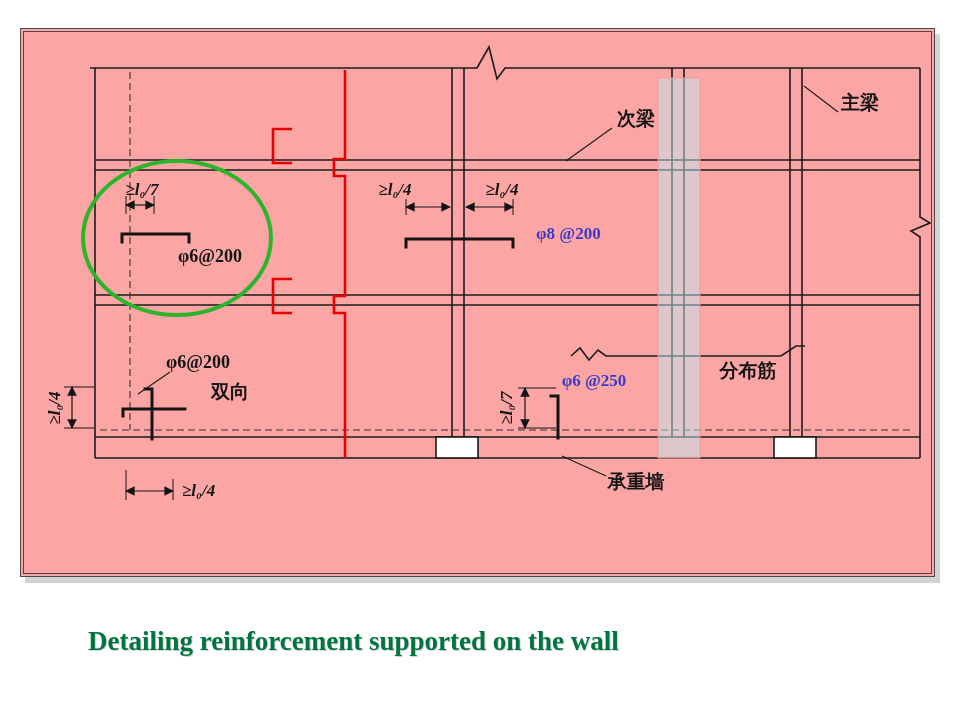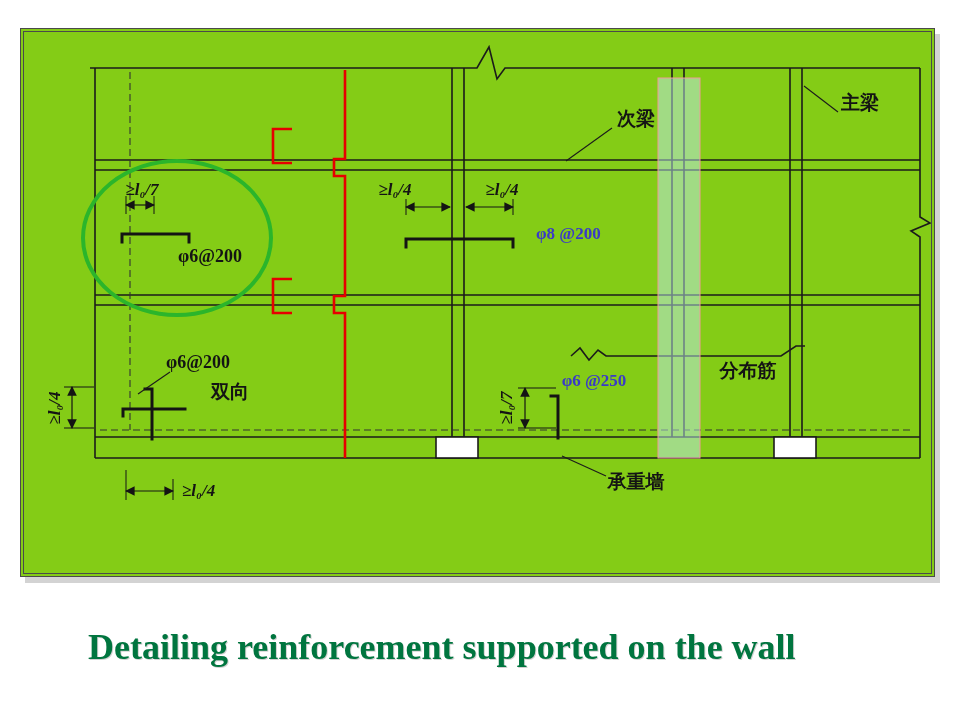--- a/index.html
+++ b/index.html
@@ -2,35 +2,35 @@
 <html style="--c-frame: #4a4a4a; --c-title_green: #00753f; --c-annotation_red: #e60000; --c-circle_green: #2bb52b; --c-rebar_blue: #3a3ac8; --c-highlight_band: #bee9f2;"><head>
 <meta charset="utf-8">
 <style>
   html,body{margin:0;padding:0;}
   body{
     width:960px;height:720px;position:relative;background:#ffffff;
     font-family:"Liberation Sans", sans-serif;overflow:hidden;
   }
   .frame{
     position:absolute;left:20px;top:28px;width:915px;height:549px;
-    background:#84cc16;border:4px double var(--c-frame,#4a4a4a);
+    background:#fca5a5;border:4px double var(--c-frame,#4a4a4a);
     box-shadow:5px 6px 0 rgba(130,130,130,.35);
     box-sizing:border-box;
   }
   .frame svg{display:block;}
   .caption{
     text-align:center;
     font-family:"Liberation Serif","DejaVu Serif",serif;
     font-weight:bold;font-size:21px;letter-spacing:1px;color:#161616;
     margin-top:2px;white-space:nowrap;
   }
   .slide-title{
     position:absolute;left:88px;top:626px;
     font-family:"Liberation Serif","DejaVu Serif",serif;
-    font-weight:bold;font-size:36px;
+    font-weight:bold;font-size:27px;
     color:var(--c-title_green,#00753f);
     text-shadow:1px 1px 0 rgba(0,0,0,.18);
     white-space:nowrap;
   }
   
   .blk{stroke:#1b1b1b;fill:none;stroke-width:1.6;}
   .thin{stroke:#1b1b1b;fill:none;stroke-width:1.1;}
   .dash{stroke:#333;fill:none;stroke-width:1.1;stroke-dasharray:7,4;}
   .thick{stroke:#141414;fill:none;stroke-width:3;stroke-linecap:square;}
   .dimline{stroke:#141414;fill:none;stroke-width:1.2;}

